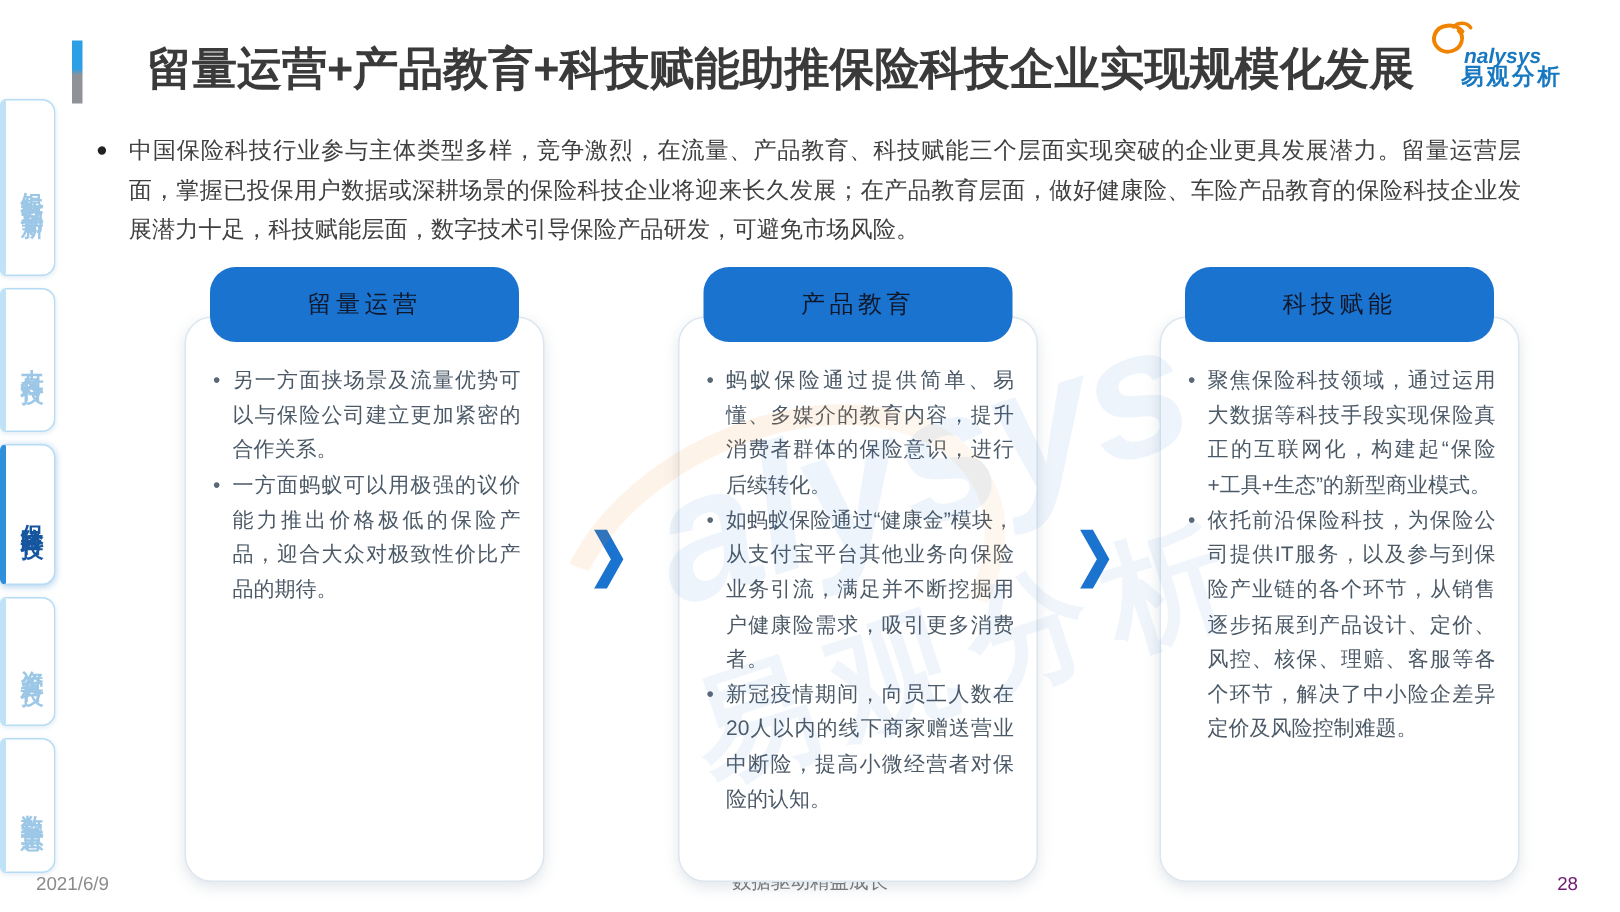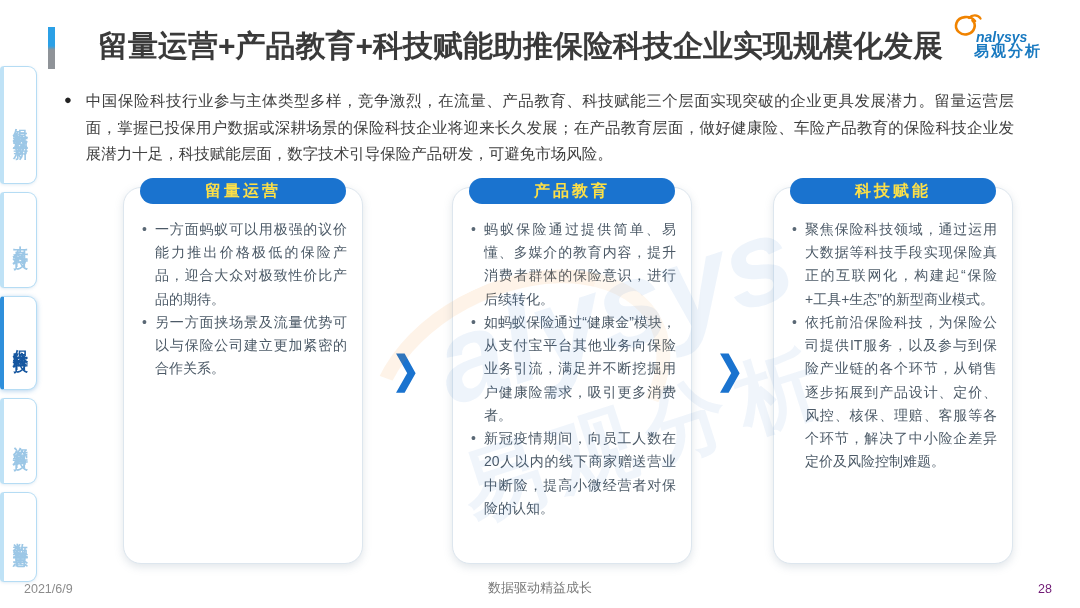--- a/index.html
+++ b/index.html
@@ -30,24 +30,24 @@
          color:var(--sidebar-inactive,#9cc7e6); font-size:15px; font-weight:bold;
          writing-mode:vertical-lr; text-orientation:upright; letter-spacing:3px;
          display:flex; align-items:center; justify-content:center; cursor:pointer;
          box-shadow:0 1px 3px rgba(140,180,210,.25); }
   .tab.active { border-left-color:#2e8fdb; color:var(--sidebar-active,#15569f);
                 box-shadow:0 1px 5px rgba(30,120,200,.35); }
 
   
   .column { position:absolute; top:178px; width:240px; }
   .col-1 { left:123px; } .col-2 { left:452px; } .col-3 { left:773px; }
-  .pill { position:relative; z-index:3; margin:0 auto; width:206px; height:26px;
-          background:var(--accent,#1a73cf); border-radius:17px; color:#fde047;
+  .pill { position:relative; z-index:3; margin:0 auto; width:206px; height:50px;
+          background:var(--accent,#1a73cf); border-radius:17px; color:#0f172a;
           display:flex; align-items:center; justify-content:center;
-          font-size:16px; font-weight:bold; letter-spacing:3px; }
+          font-size:16px; font-weight:normal; letter-spacing:3px; }
   .card { position:relative; z-index:1; box-sizing:border-box; margin-top:-17px; height:377px;
           background:#fff; border:1px solid #dde6ee; border-radius:18px;
           box-shadow:0 3px 9px rgba(120,140,160,.22); padding:30px 15px 12px 17px; }
   .card ul { margin:0; padding:0; list-style:none; }
   .card li { position:relative; padding-left:14px; font-size:14px; line-height:1.66;
              color:#4c5a67; text-align:justify; }
   .card li::before { content:"•"; position:absolute; left:1px; top:0; color:#5a6875; }
 
   
   .arrow { position:absolute; top:350px; font-size:33px; font-weight:900;
@@ -101,22 +101,22 @@
     <div class="tab" style="height:96px">支付科技</div>
     <div class="tab active" style="height:94px">保险科技</div>
     <div class="tab" style="height:86px">资管科技</div>
     <div class="tab" style="height:90px">数字普惠</div>
   </nav>
 
   <div class="column col-1">
     <div class="pill">留量运营</div>
     <div class="card">
       <ul>
+        <li>另一方面挟场景及流量优势可以与保险公司建立更加紧密的合作关系。</li>
         <li>一方面蚂蚁可以用极强的议价能力推出价格极低的保险产品，迎合大众对极致性价比产品的期待。</li>
-        <li>另一方面挟场景及流量优势可以与保险公司建立更加紧密的合作关系。</li>
       </ul>
     </div>
   </div>
 
   <div class="arrow arrow-1">❯</div>
 
   <div class="column col-2">
     <div class="pill">产品教育</div>
     <div class="card">
       <ul>

